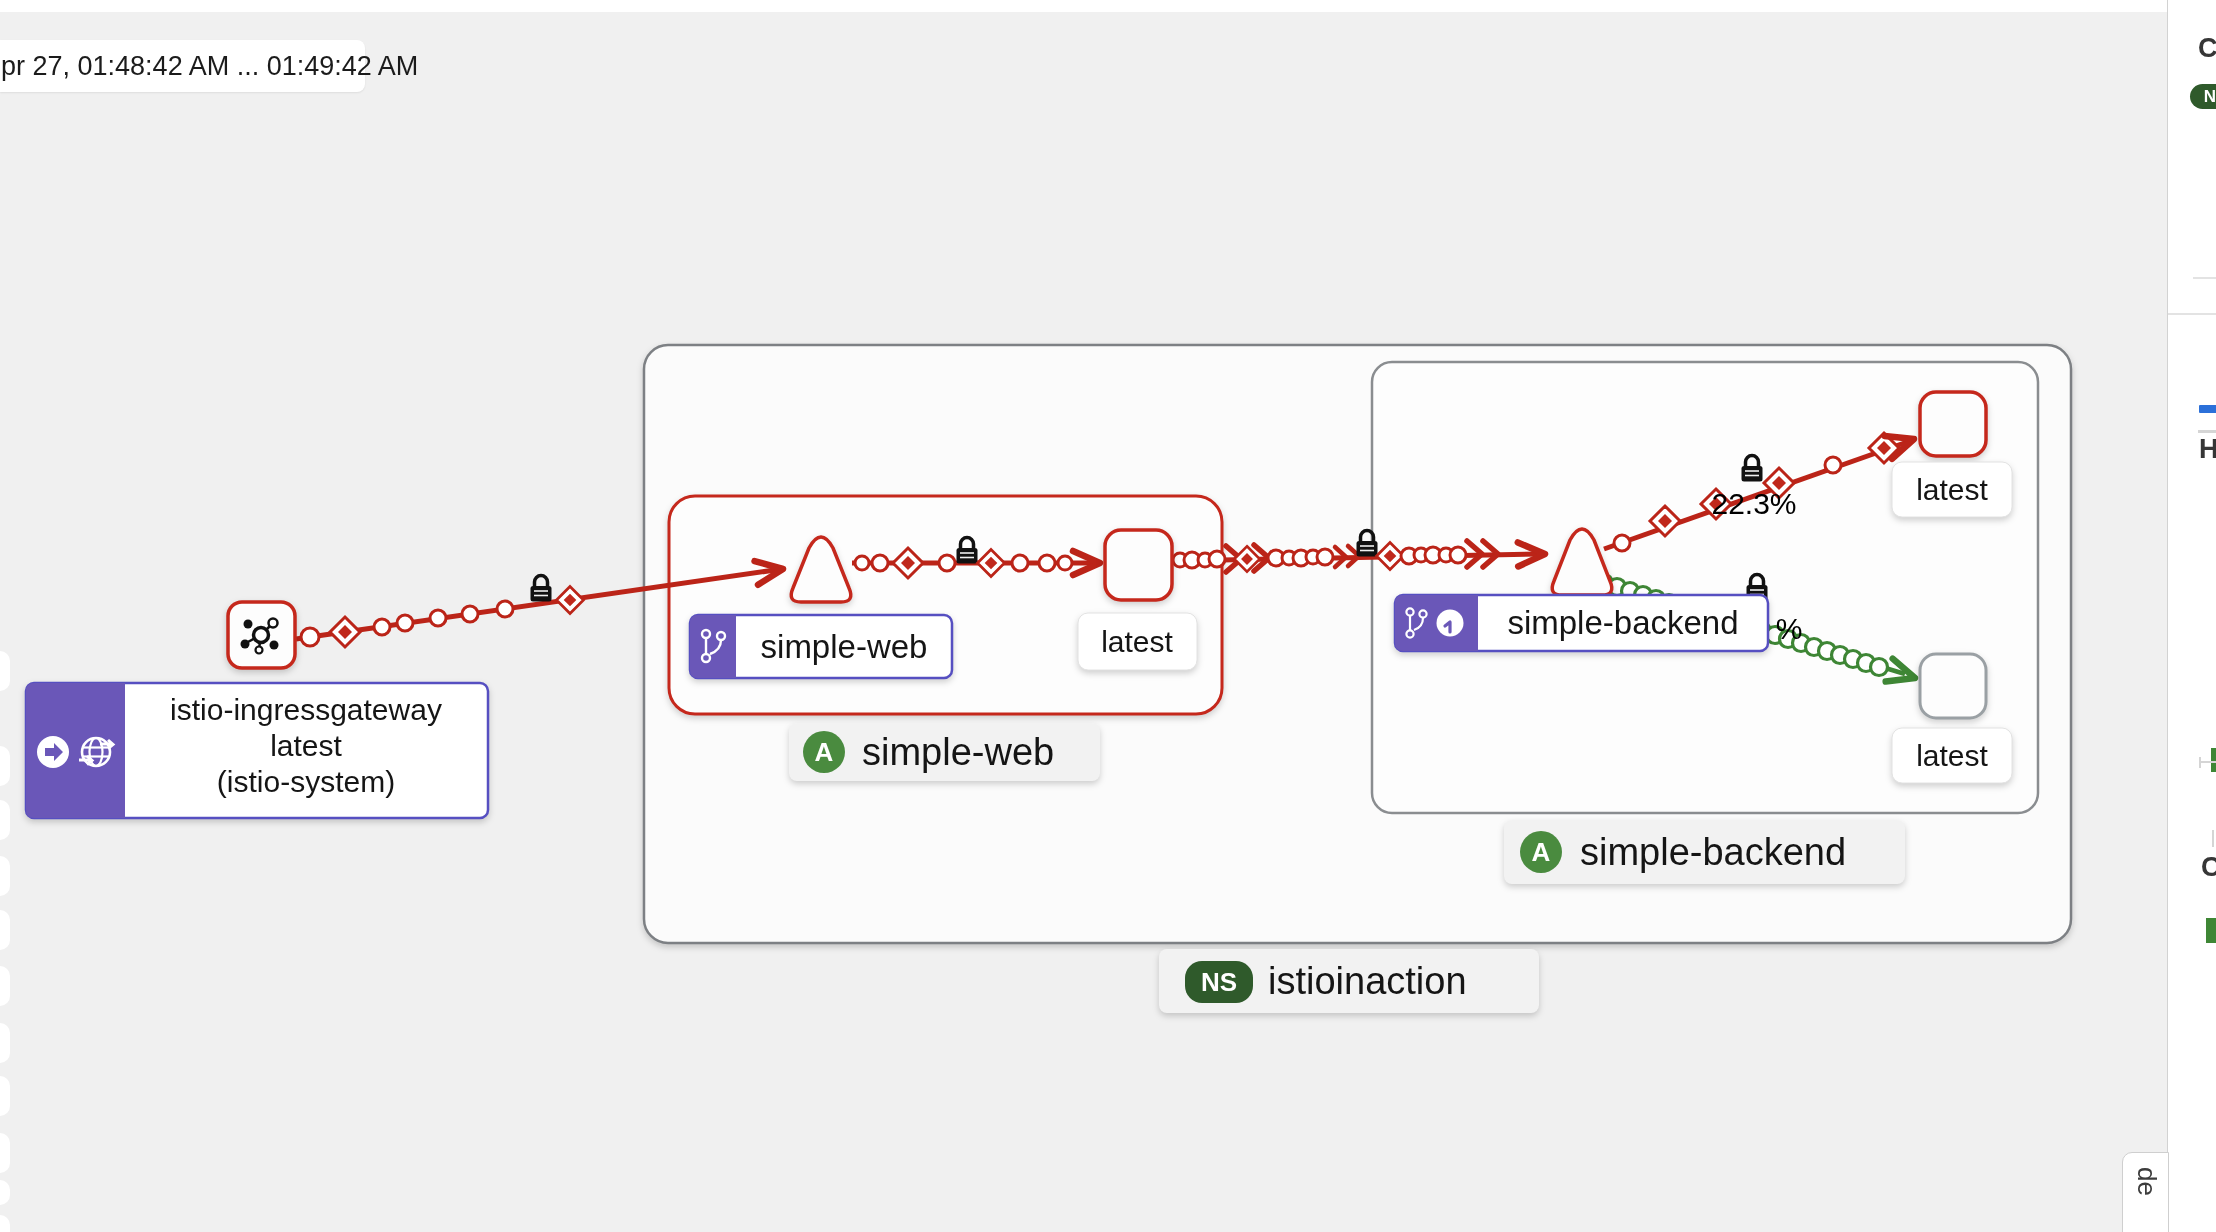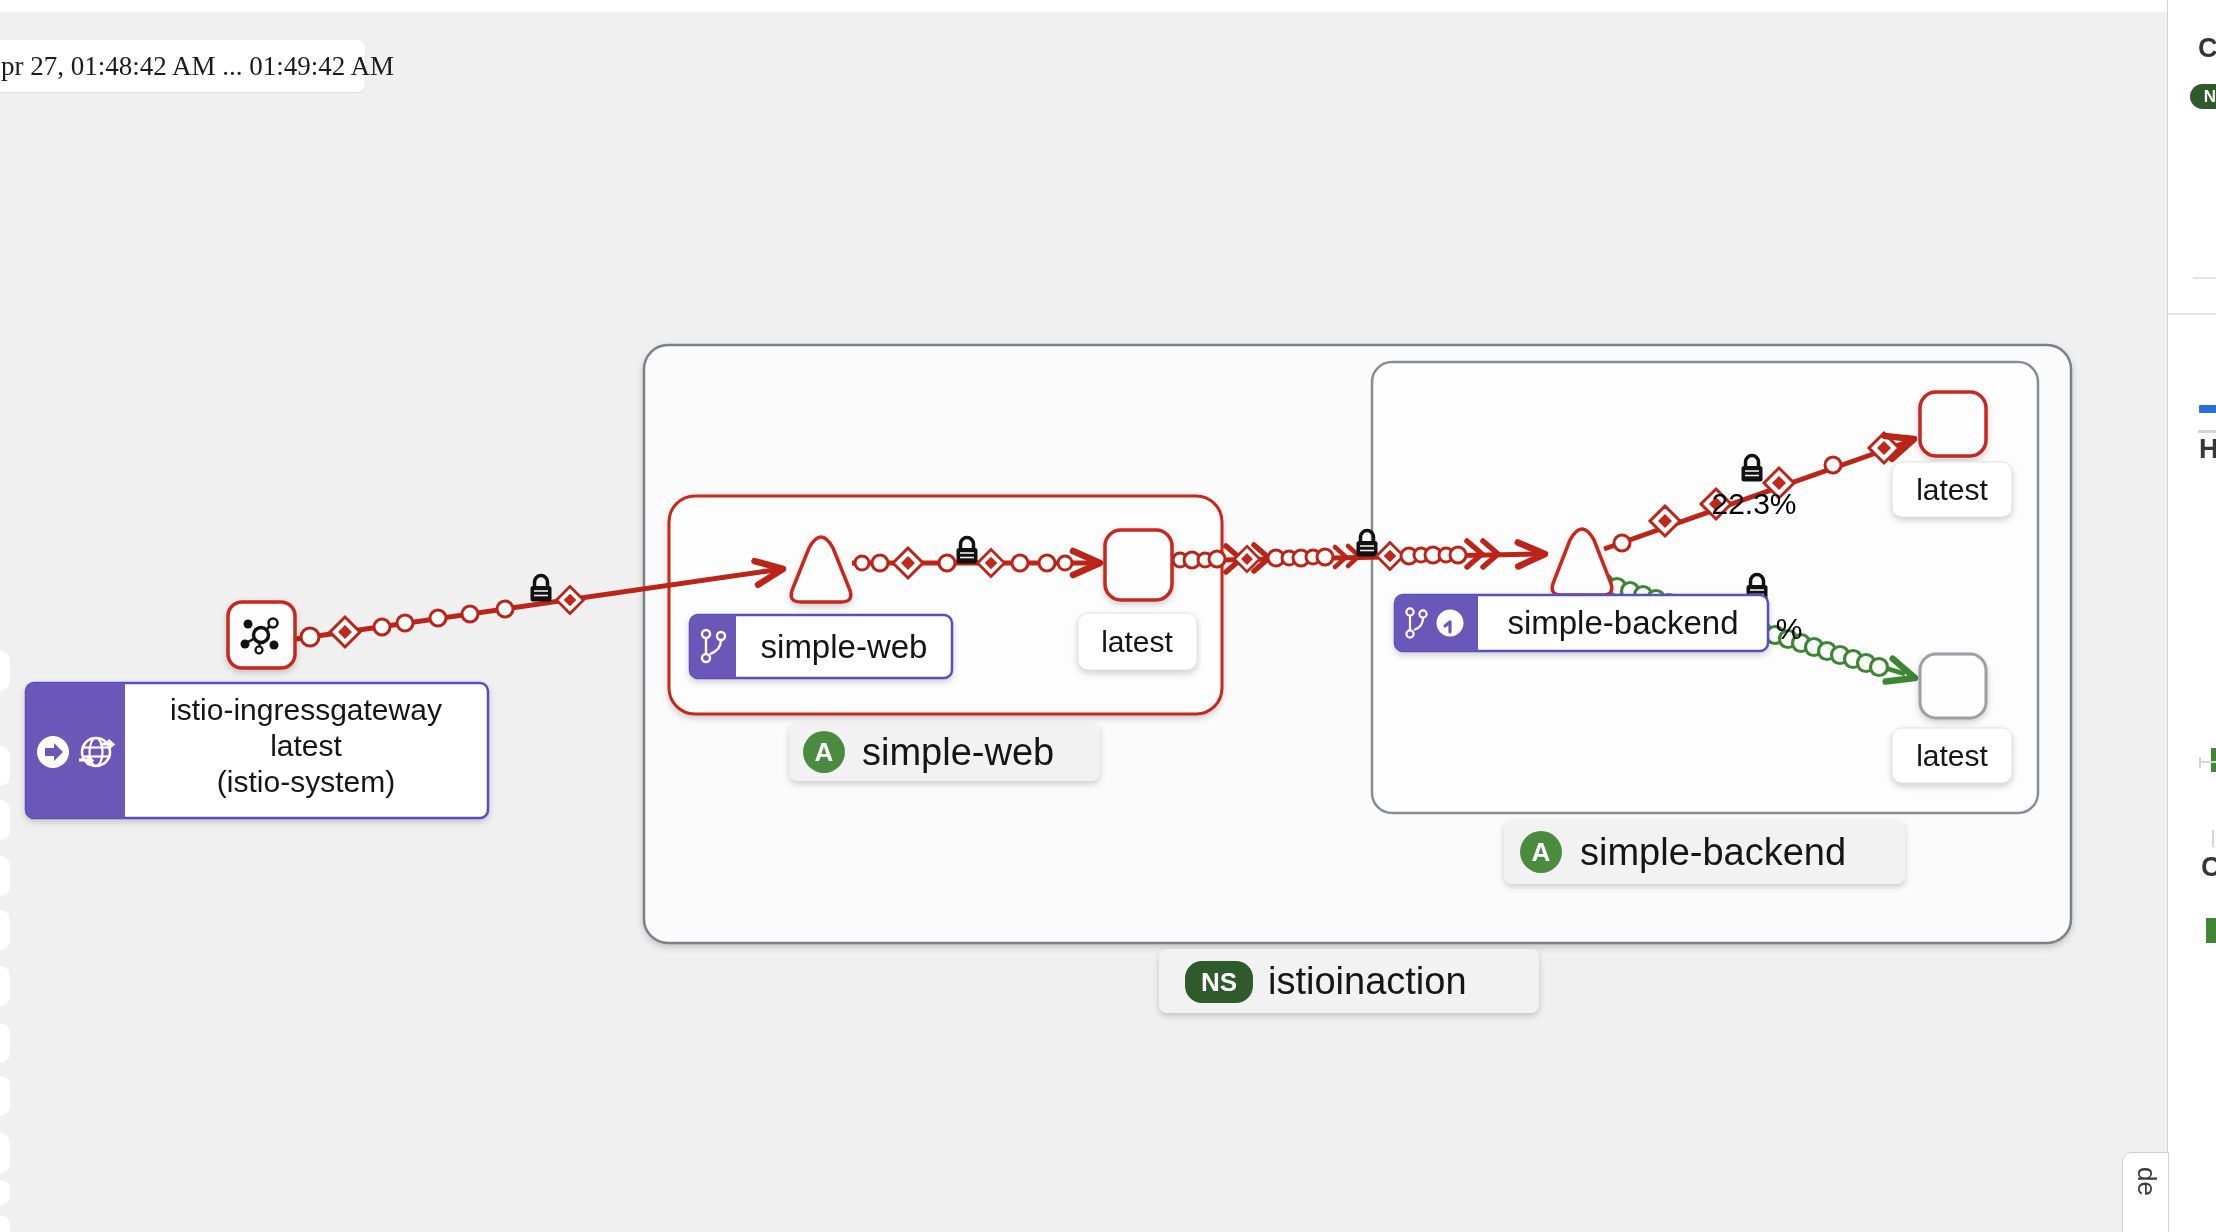--- a/index.html
+++ b/index.html
@@ -35,21 +35,21 @@
   .p-bluebar{position:absolute;background:#2b70d9;border-radius:1px;}
   .p-green{position:absolute;background:#3e8635;}
   #hide-tab{position:absolute;left:2122px;top:1152px;width:45px;height:110px;background:#ffffff;
             border:1.5px solid #cfcfcf;border-radius:10px 0 0 0;}
   #hide-tab span{position:absolute;left:8px;top:14px;writing-mode:vertical-rl;
                  font-size:26px;color:#3c3c3c;}
 
   
   #time-chip{position:absolute;left:0;top:40px;width:365px;height:52px;background:#ffffff;
              border-radius:0 8px 8px 0;box-shadow:0 1px 2px rgba(0,0,0,0.08);
-             display:flex;align-items:center;font-family:Liberation Serif, serif;}
+             display:flex;align-items:center;}
   #time-chip span{font-size:27px;color:#1b1b1b;margin-left:1px;white-space:nowrap;}
 
   
   .lbtn{position:absolute;left:-30px;width:40px;background:#ffffff;border-radius:10px;}
 </style>
 </head>
 <body>
 
 <div id="app">
   <div id="topstrip"></div>

